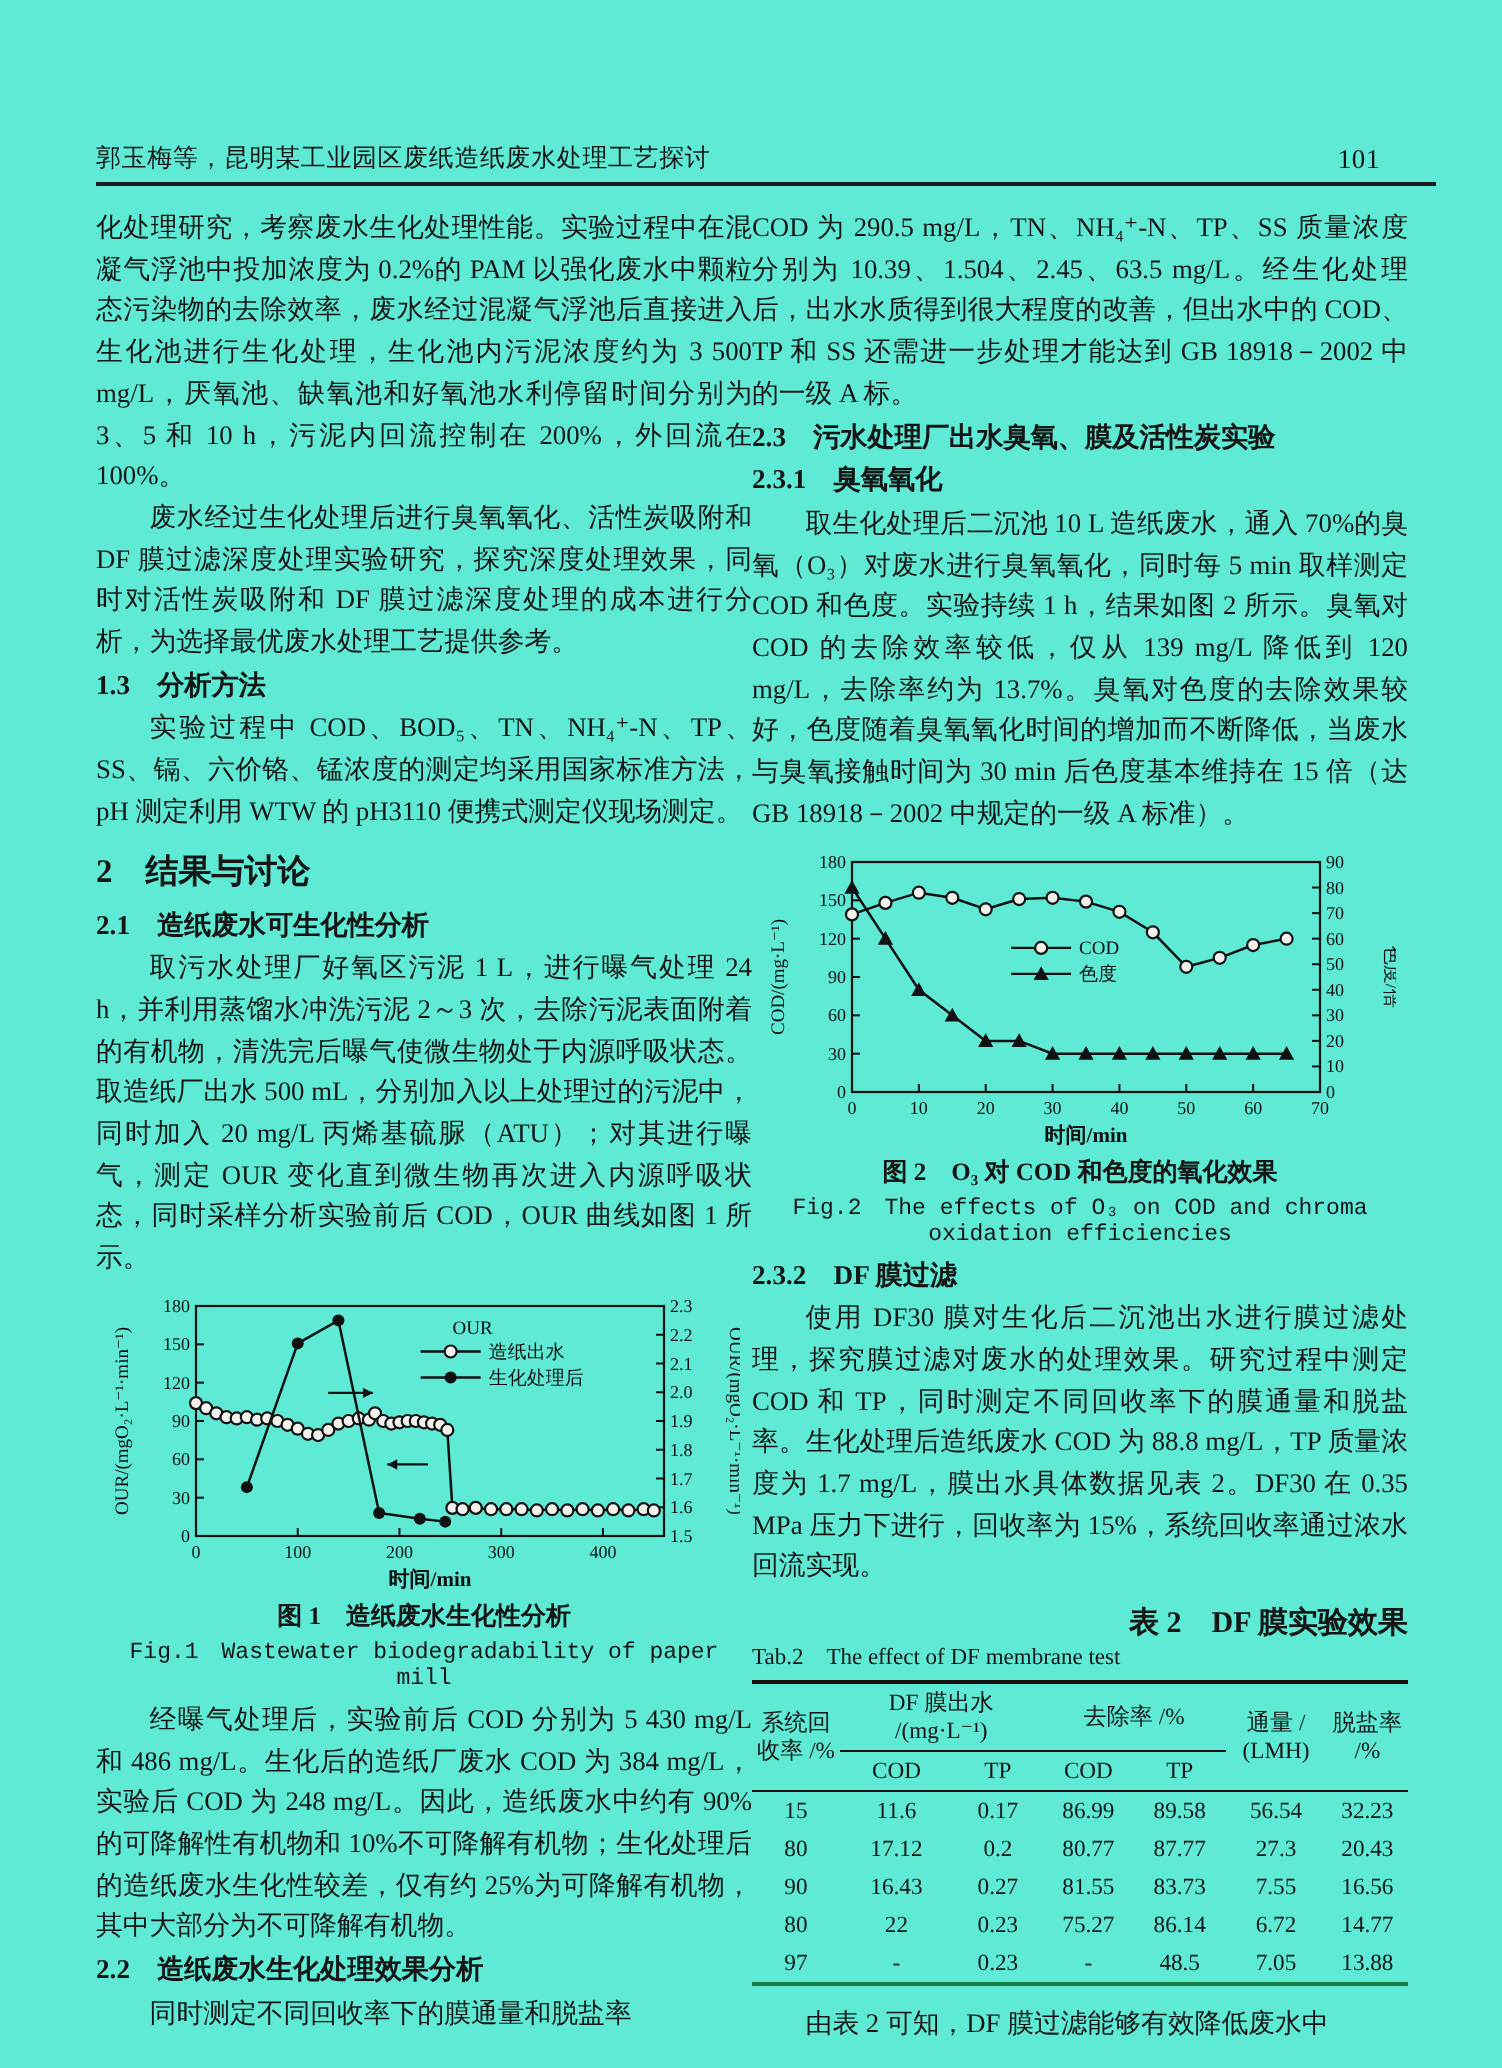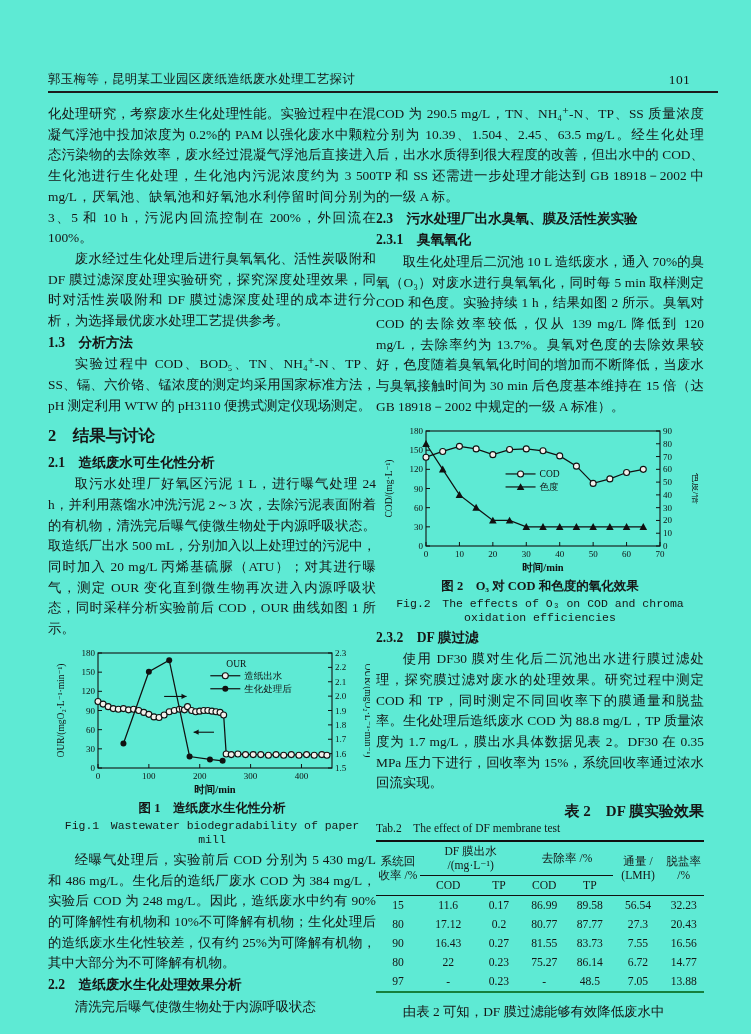--- a/index.html
+++ b/index.html
@@ -178,21 +178,21 @@
             <line x1="156.32" y1="42.75" x2="186.32" y2="42.75" stroke="#111" stroke-width="1.2"></line>
             <circle cx="171.32" cy="42.75" r="3" fill="#111"></circle>
             <text x="190.32" y="45.75" font-size="9.5px" fill="#111">生化处理后</text>
           </svg>
         <div class="cap-zh">图 1　造纸废水生化性分析</div>
         <div class="cap-en">Fig.1　Wastewater biodegradability of paper mill</div>
       </div>
 
       <p class="body indent">经曝气处理后，实验前后 COD 分别为 5 430 mg/L 和 486 mg/L。生化后的造纸厂废水 COD 为 384 mg/L，实验后 COD 为 248 mg/L。因此，造纸废水中约有 90%的可降解性有机物和 10%不可降解有机物；生化处理后的造纸废水生化性较差，仅有约 25%为可降解有机物，其中大部分为不可降解有机物。</p>
       <h3 class="sub">2.2　造纸废水生化处理效果分析</h3>
-      <p class="body indent">清洗完后曝气使微生物处于内源呼吸状态</p>
+      <p class="body indent">同时测定不同回收率下的膜通量和脱盐率</p>
     </div>
 
     <div class="col">
       <p class="body">COD 为 290.5 mg/L，TN、NH₄⁺-N、TP、SS 质量浓度分别为 10.39、1.504、2.45、63.5 mg/L。经生化处理后，出水水质得到很大程度的改善，但出水中的 COD、TP 和 SS 还需进一步处理才能达到 GB 18918－2002 中的一级 A 标。</p>
       <h3 class="sub">2.3　污水处理厂出水臭氧、膜及活性炭实验</h3>
       <h3 class="sub">2.3.1　臭氧氧化</h3>
       <p class="body indent">取生化处理后二沉池 10 L 造纸废水，通入 70%的臭氧（O₃）对废水进行臭氧氧化，同时每 5 min 取样测定 COD 和色度。实验持续 1 h，结果如图 2 所示。臭氧对 COD 的去除效率较低，仅从 139 mg/L 降低到 120 mg/L，去除率约为 13.7%。臭氧对色度的去除效果较好，色度随着臭氧氧化时间的增加而不断降低，当废水与臭氧接触时间为 30 min 后色度基本维持在 15 倍（达 GB 18918－2002 中规定的一级 A 标准）。</p>
 
       <div class="figure">
         <svg class="chart" width="316" height="152">

